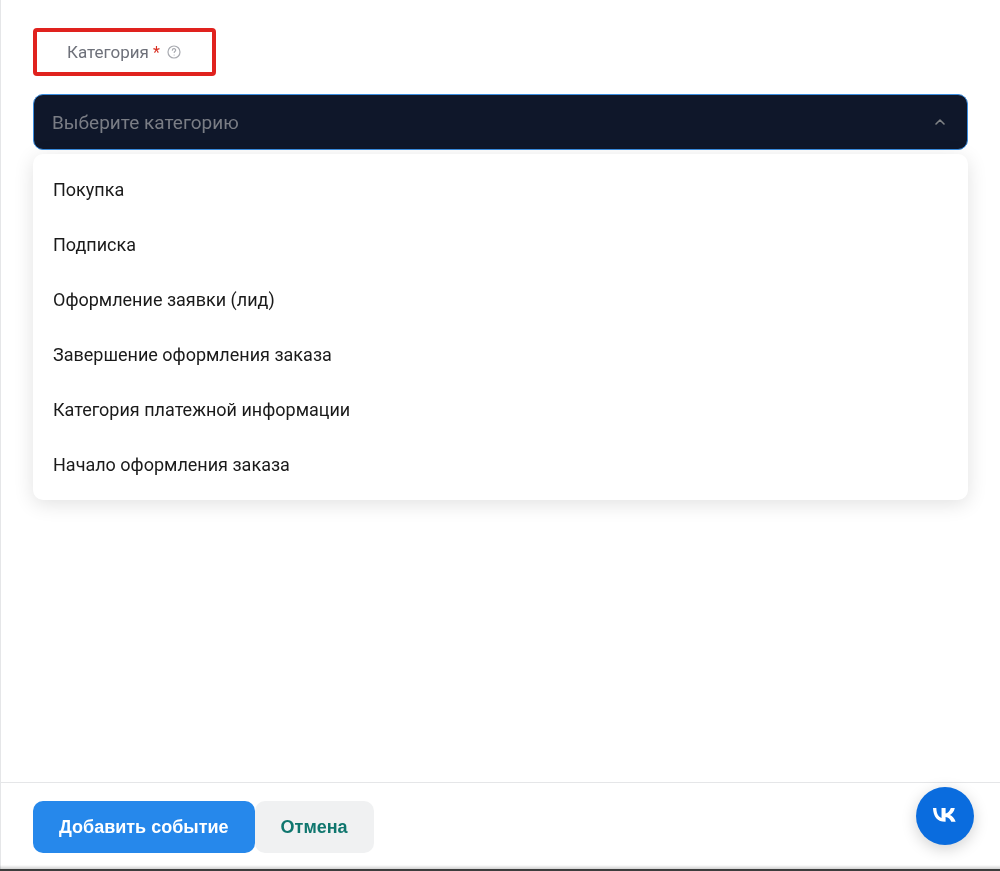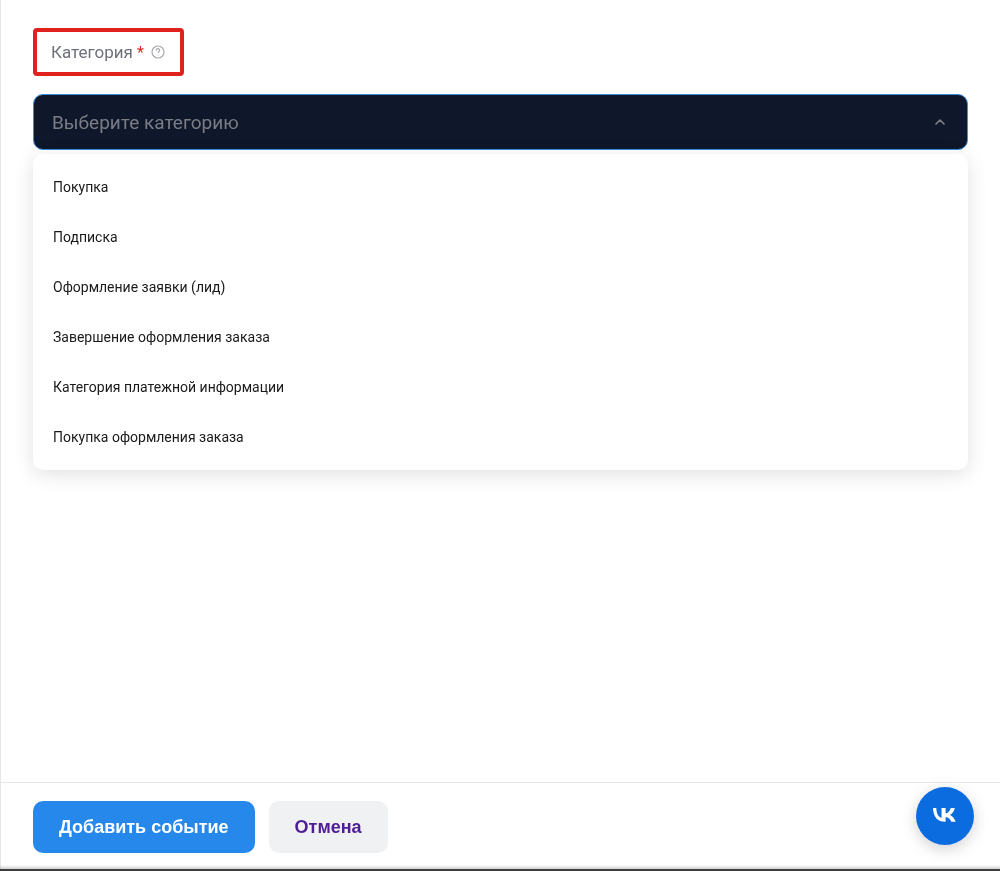--- a/index.html
+++ b/index.html
@@ -49,21 +49,21 @@
       color: #1a1a1a;
     }
     .modal-body {
       flex: 1;
       padding: 28px 32px 0 32px;
       overflow: hidden;
     }
     .highlight-box {
       display: inline-flex;
       align-items: center;
-      padding: 10px 14px;
+      padding: 10px 30px;
       border: 4px solid #e0221e;
       border-radius: 4px;
       margin-bottom: 18px;
     }
     .field-label {
       font-size: 17px;
       color: #6e717a;
     }
     .required {
       color: #d92d20;
@@ -130,50 +130,49 @@
     .dropdown::-webkit-scrollbar-track {
       background: transparent;
     }
     .dropdown::-webkit-scrollbar-thumb {
       background: #c9cacd;
       border-radius: 5px;
       border: 2px solid #fff;
     }
     .dropdown-item {
       padding: 17px 20px;
-      font-size: 14px;
+      font-size: 18px;
       color: #1a1a1a;
       cursor: pointer;
     }
     .modal-footer {
       border-top: 1px solid #e5e6e8;
       padding: 18px 32px;
       display: flex;
-      gap: 14px;
       align-items: center;
     }
     .btn {
       height: 52px;
       padding: 0 26px;
       border-radius: 10px;
       border: none;
       font-size: 18px;
       font-weight: 600;
       cursor: pointer;
       display: flex;
       align-items: center;
       justify-content: center;
     }
     .btn-primary {
       background: #2688eb;
       color: #fff;
     }
     .btn-secondary {
       background: #f0f1f2;
-      color: #4c1d95;
+      color: #0f766e;
     }
     .fab {
       position: absolute;
       right: 26px;
       bottom: 26px;
       width: 58px;
       height: 58px;
       border-radius: 50%;
       background: #0a6cde;
       display: flex;
@@ -223,21 +222,21 @@
           </svg>
         </span>
       </div>
 
       <div class="dropdown">
         <div class="dropdown-item">Покупка</div>
         <div class="dropdown-item">Подписка</div>
         <div class="dropdown-item">Оформление заявки (лид)</div>
         <div class="dropdown-item">Завершение оформления заказа</div>
         <div class="dropdown-item">Категория платежной информации</div>
-        <div class="dropdown-item">Покупка оформления заказа</div>
+        <div class="dropdown-item">Начало оформления заказа</div>
       </div>
     </div>
   </div>
 
   <div class="modal-footer">
     <button class="btn btn-primary">Добавить событие</button>
     <button class="btn btn-secondary">Отмена</button>
   </div>
 
   <div class="fab">

